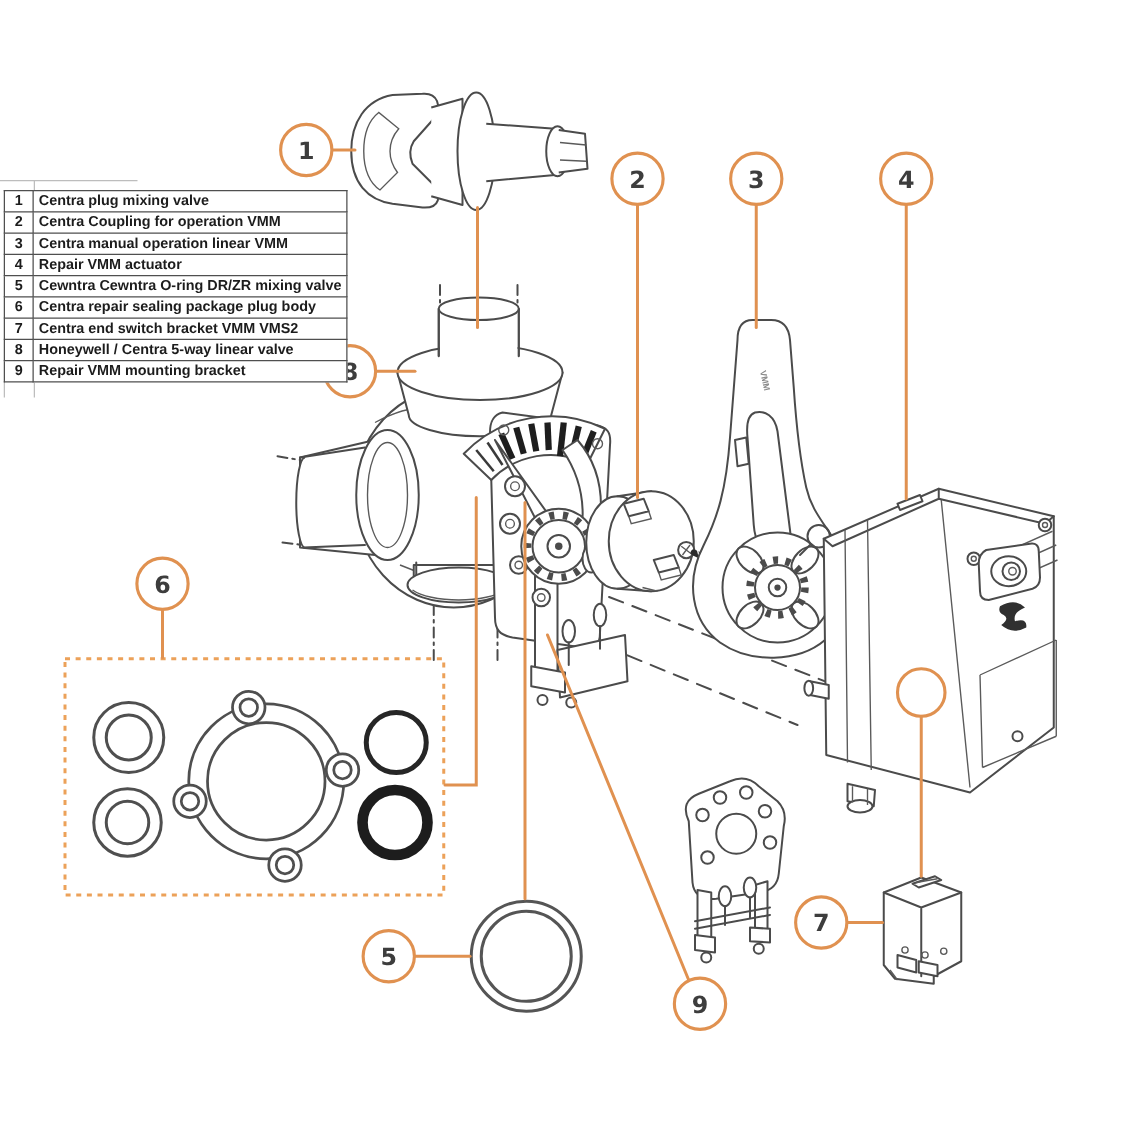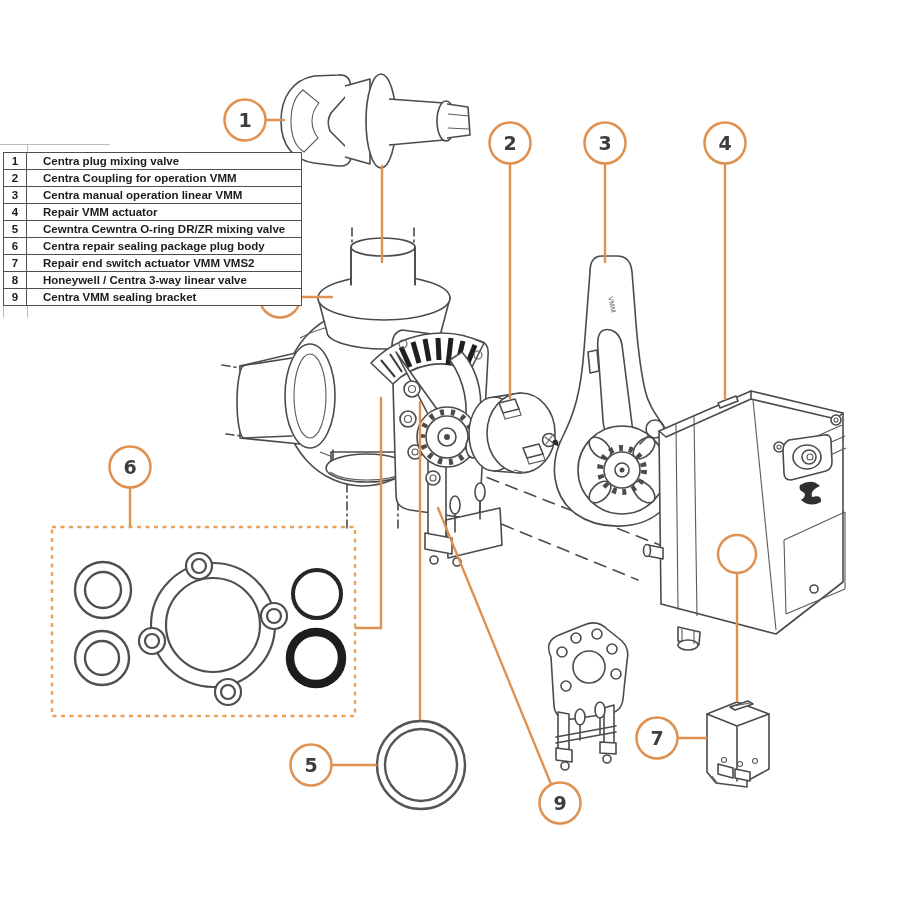--- a/index.html
+++ b/index.html
@@ -1,21 +1,21 @@
 <!DOCTYPE html>
 <html><head>
 <meta charset="utf-8">
 <style>
   html,body{margin:0;padding:0;background:#fff;}
   body{width:900px;height:900px;position:relative;font-family:"Liberation Sans",sans-serif;overflow:hidden;}
   #stage{position:absolute;left:0;top:0;width:900px;height:900px;}
   svg{position:absolute;left:0;top:0;}
   table.legend{position:absolute;left:3px;top:152px;border-collapse:collapse;z-index:5;background:#fff;}
   table.legend td{border:1px solid #4f4f4f;font-size:11.5px;font-weight:bold;color:#1c1c1c;
-    padding:0 16px;height:16px;line-height:16px;white-space:nowrap;}
+    padding:0 4px;height:16px;line-height:16px;white-space:nowrap;}
   table.legend td.num{width:18px;text-align:center;padding:0 2px;}
   .artifact{position:absolute;background:#bdbdbd;z-index:4;}
   .ink{stroke:#4b4b4b;fill:none;stroke-width:1.6;stroke-linejoin:round;stroke-linecap:round;}
   .inkf{stroke:#4b4b4b;fill:#fff;stroke-width:1.6;stroke-linejoin:round;}
   .thin{stroke:#5a5a5a;fill:none;stroke-width:1.1;}
   .orange{stroke:#E09150;fill:none;stroke-width:2.4;stroke-linecap:round;}
   .cnum{font-family:"DejaVu Sans",sans-serif;font-size:19px;font-weight:bold;fill:#3d3d3d;text-anchor:middle;}
 </style>
 </head>
 <body>
@@ -48,29 +48,29 @@
     <tr>
           <td class="num">5</td>
           <td>Cewntra Cewntra O-ring DR/ZR mixing valve</td>
         </tr>
     <tr>
           <td class="num">6</td>
           <td>Centra repair sealing package plug body</td>
         </tr>
     <tr>
           <td class="num">7</td>
-          <td>Repair end switch actuator VMM VMS2</td>
+          <td>Centra end switch bracket VMM VMS2</td>
         </tr>
     <tr>
           <td class="num">8</td>
-          <td>Honeywell / Centra 3-way linear valve</td>
+          <td>Honeywell / Centra 5-way linear valve</td>
         </tr>
     <tr>
           <td class="num">9</td>
-          <td>Centra VMM sealing bracket</td>
+          <td>Repair VMM mounting bracket</td>
         </tr>
   </tbody>
     </table>
 
   <svg width="900" height="900" viewBox="0 0 900 900">
 
     <g class="ink" stroke-dasharray="8,4,2,4" stroke-width="1.3">
       <path d="M352,228 V246"></path>
         <path d="M414,228 V246"></path>
       <path d="M222,365 L252,370"></path>

